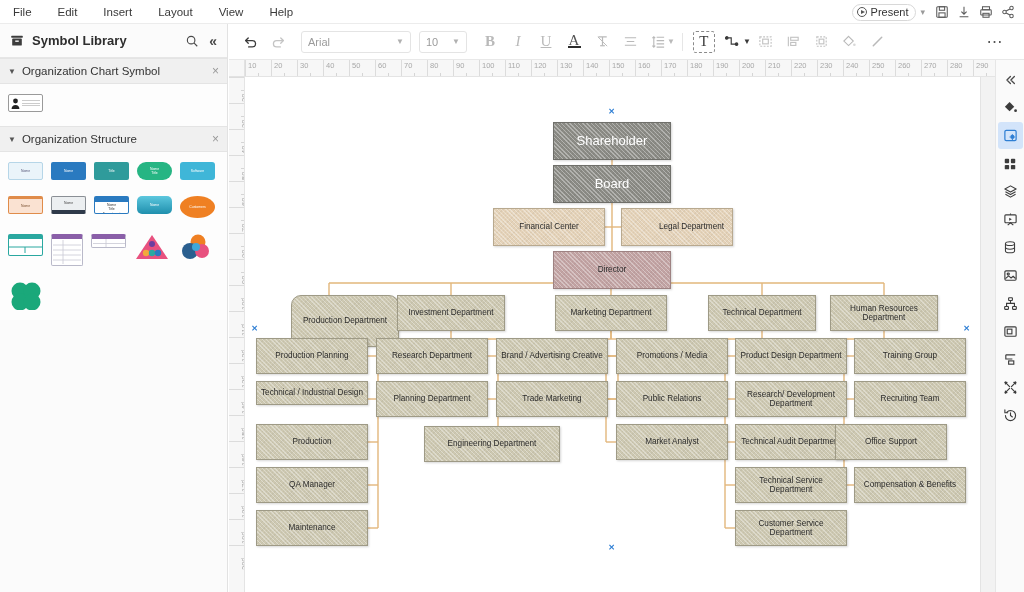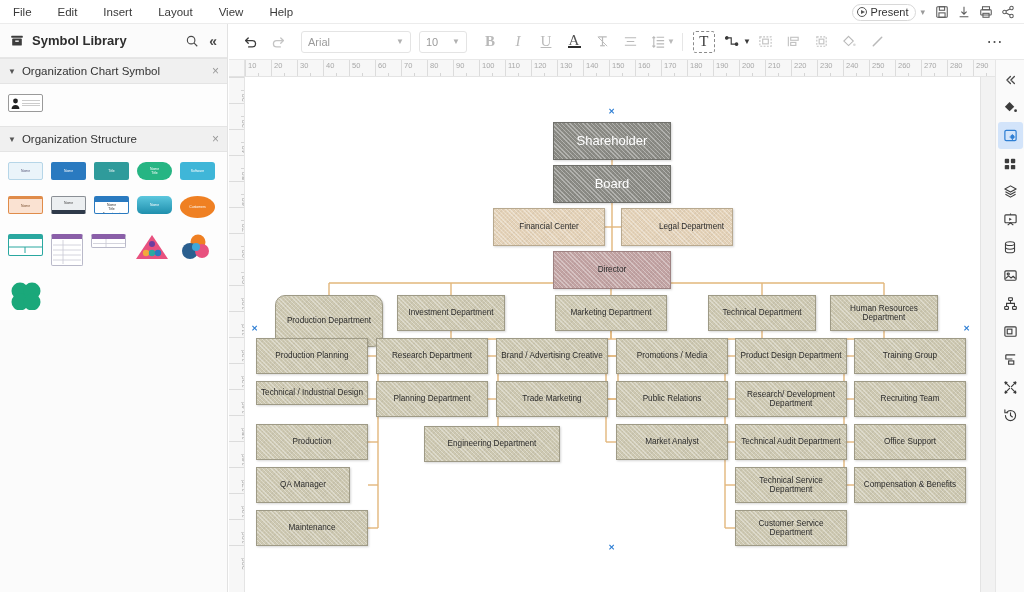--- a/index.html
+++ b/index.html
@@ -657,21 +657,21 @@
         </div>
         <div class="node n-tan" style="left: 248px; top: 131px; width: 112px; height: 38px;">
           <span class="txt">Financial Center</span>
         </div>
         <div class="node n-tan" style="left: 376px; top: 131px; width: 112px; height: 38px; padding-left: 32px;">
           <span class="txt">Legal Department</span>
         </div>
         <div class="node n-rose" style="left: 308px; top: 174px; width: 118px; height: 38px;">
           <span class="txt">Director</span>
         </div>
-        <div class="node n-khaki" style="left: 30px; top: 218px; width: 108px; height: 52px; border-radius: 10px;">
+        <div class="node n-khaki" style="left: 46px; top: 218px; width: 108px; height: 52px; border-radius: 10px;">
           <span class="txt">Production Department</span>
         </div>
         <div class="node n-khaki" style="left: 152px; top: 218px; width: 108px; height: 36px;">
           <span class="txt">Investment Department</span>
         </div>
         <div class="node n-khaki" style="left: 310px; top: 218px; width: 112px; height: 36px;">
           <span class="txt">Marketing Department</span>
         </div>
         <div class="node n-khaki" style="left: 463px; top: 218px; width: 108px; height: 36px;">
           <span class="txt">Technical Department</span>
@@ -681,21 +681,21 @@
         </div>
         <div class="node n-khaki" style="left: 11px; top: 261px; width: 112px; height: 36px;">
           <span class="txt">Production Planning</span>
         </div>
         <div class="node n-khaki" style="left: 11px; top: 304px; width: 112px; height: 24px;">
           <span class="txt">Technical / Industrial Design</span>
         </div>
         <div class="node n-khaki" style="left: 11px; top: 347px; width: 112px; height: 36px;">
           <span class="txt">Production</span>
         </div>
-        <div class="node n-khaki" style="left: 11px; top: 390px; width: 94px; height: 36px;">
+        <div class="node n-khaki" style="left: 11px; top: 390px; width: 112px; height: 36px;">
           <span class="txt">QA Manager</span>
         </div>
         <div class="node n-khaki" style="left: 131px; top: 261px; width: 112px; height: 36px;">
           <span class="txt">Research Department</span>
         </div>
         <div class="node n-khaki" style="left: 11px; top: 433px; width: 112px; height: 36px;">
           <span class="txt">Maintenance</span>
         </div>
         <div class="node n-khaki" style="left: 131px; top: 304px; width: 112px; height: 36px;">
           <span class="txt">Planning Department</span>
@@ -732,21 +732,21 @@
         </div>
         <div class="node n-khaki" style="left: 490px; top: 433px; width: 112px; height: 36px;">
           <span class="txt">Customer Service Department</span>
         </div>
         <div class="node n-khaki" style="left: 609px; top: 261px; width: 112px; height: 36px;">
           <span class="txt">Training Group</span>
         </div>
         <div class="node n-khaki" style="left: 609px; top: 304px; width: 112px; height: 36px;">
           <span class="txt">Recruiting Team</span>
         </div>
-        <div class="node n-khaki" style="left: 609px; top: 347px; width: 112px; height: 36px;">
+        <div class="node n-khaki" style="left: 590px; top: 347px; width: 112px; height: 36px;">
           <span class="txt">Office Support</span>
         </div>
         <div class="node n-khaki" style="left: 609px; top: 390px; width: 112px; height: 36px;">
           <span class="txt">Compensation &amp; Benefits</span>
         </div>
         <div class="selx" style="left: 363px; top: 31px;">✕</div>
         <div class="selx" style="left: 6px; top: 248px;">✕</div>
         <div class="selx" style="left: 718px; top: 248px;">✕</div>
         <div class="selx" style="left: 363px; top: 467px;">✕</div>
       </div>

